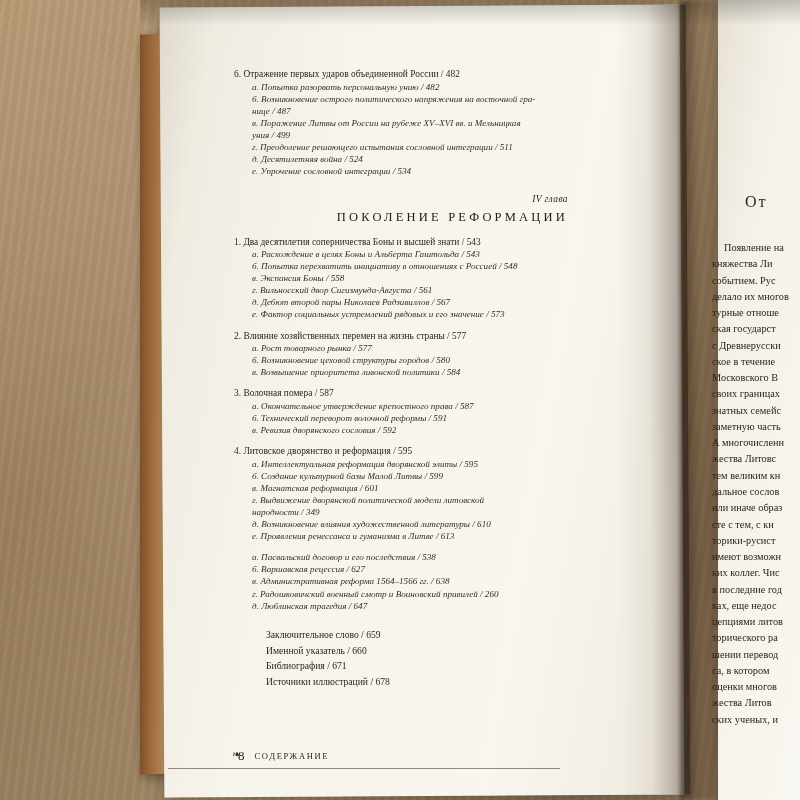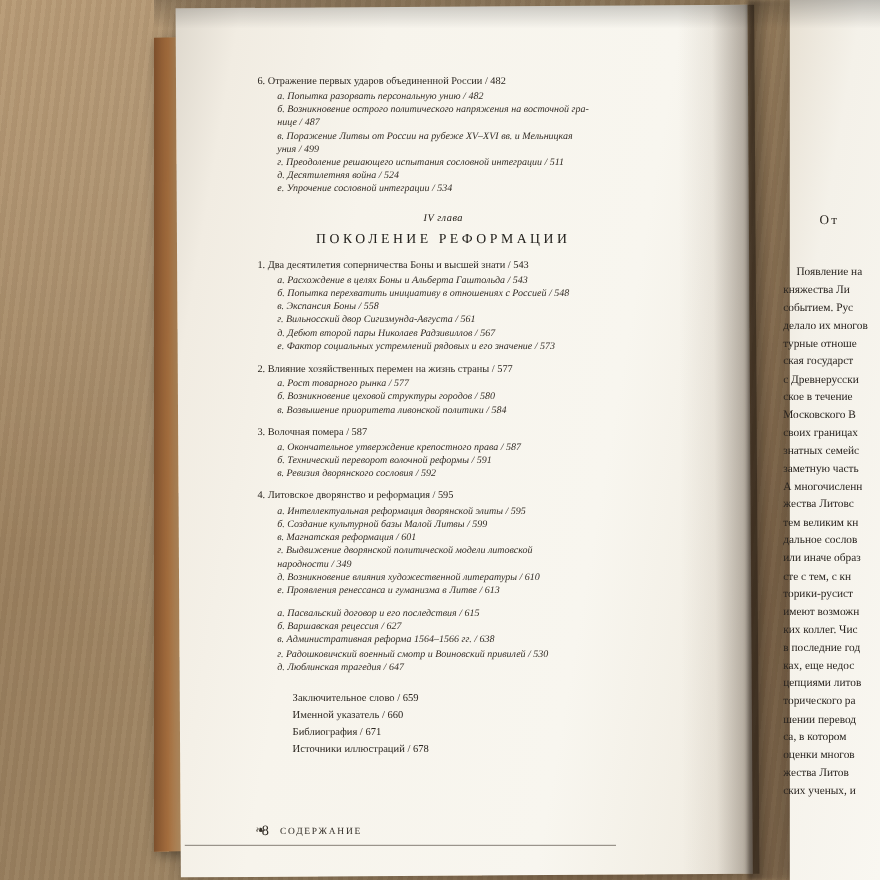--- a/index.html
+++ b/index.html
@@ -113,21 +113,21 @@
     font-size: 9.1px;
     color: #332d26;
   }
   .toc .sub-item.cont {
     text-indent: 0;
     padding-left: 14px;
   }
   .chapter-head {
     margin-top: 16px;
     margin-bottom: 10px;
-    text-align: center;
+    text-align: right;
   }
   .chapter-head .ch-num {
     font-style: italic;
     font-size: 9.5px;
     letter-spacing: 0.4px;
     color: #2b2620;
   }
   .chapter-head .ch-title {
     margin-top: 3px;
     font-size: 12.5px;
@@ -173,21 +173,21 @@
     font-size: 8.6px;
     letter-spacing: 1.6px;
     margin-left: 6px;
   }
 
   
   .rpage-head {
     position: absolute;
     left: 745px;
     top: 193px;
-    font-size: 12px;
+    font-size: 16px;
     letter-spacing: 2px;
     color: #2b2620;
     white-space: nowrap;
   }
   .rpage-body {
     position: absolute;
     left: 712px;
     top: 240px;
     width: 96px;
     font-size: 10.3px;
@@ -287,24 +287,24 @@
       <div class="sub-item">а. Интеллектуальная реформация дворянской элиты / 595</div>
       <div class="sub-item">б. Создание культурной базы Малой Литвы / 599</div>
       <div class="sub-item">в. Магнатская реформация / 601</div>
       <div class="sub-item">г. Выдвижение дворянской политической модели литовской</div>
       <div class="sub-item cont">народности / 349</div>
       <div class="sub-item">д. Возникновение влияния художественной литературы / 610</div>
       <div class="sub-item">е. Проявления ренессанса и гуманизма в Литве / 613</div>
     </div>
 
     <div class="group">
-      <div class="sub-item">а. Пасвальский договор и его последствия / 615</div>
+      <div class="sub-item">а. Пасвальский договор и его последствия / 538</div>
       <div class="sub-item">б. Варшавская рецессия / 627</div>
       <div class="sub-item">в. Административная реформа 1564–1566 гг. / 638</div>
-      <div class="sub-item">г. Радошковичский военный смотр и Воиновский привилей / 530</div>
+      <div class="sub-item">г. Радошковичский военный смотр и Воиновский привилей / 260</div>
       <div class="sub-item">д. Люблинская трагедия / 647</div>
     </div>
 
     <div class="tail">
       <div>Заключительное слово / 659</div>
       <div>Именной указатель / 660</div>
       <div>Библиография / 671</div>
       <div>Источники иллюстраций / 678</div>
     </div>
   </div>

